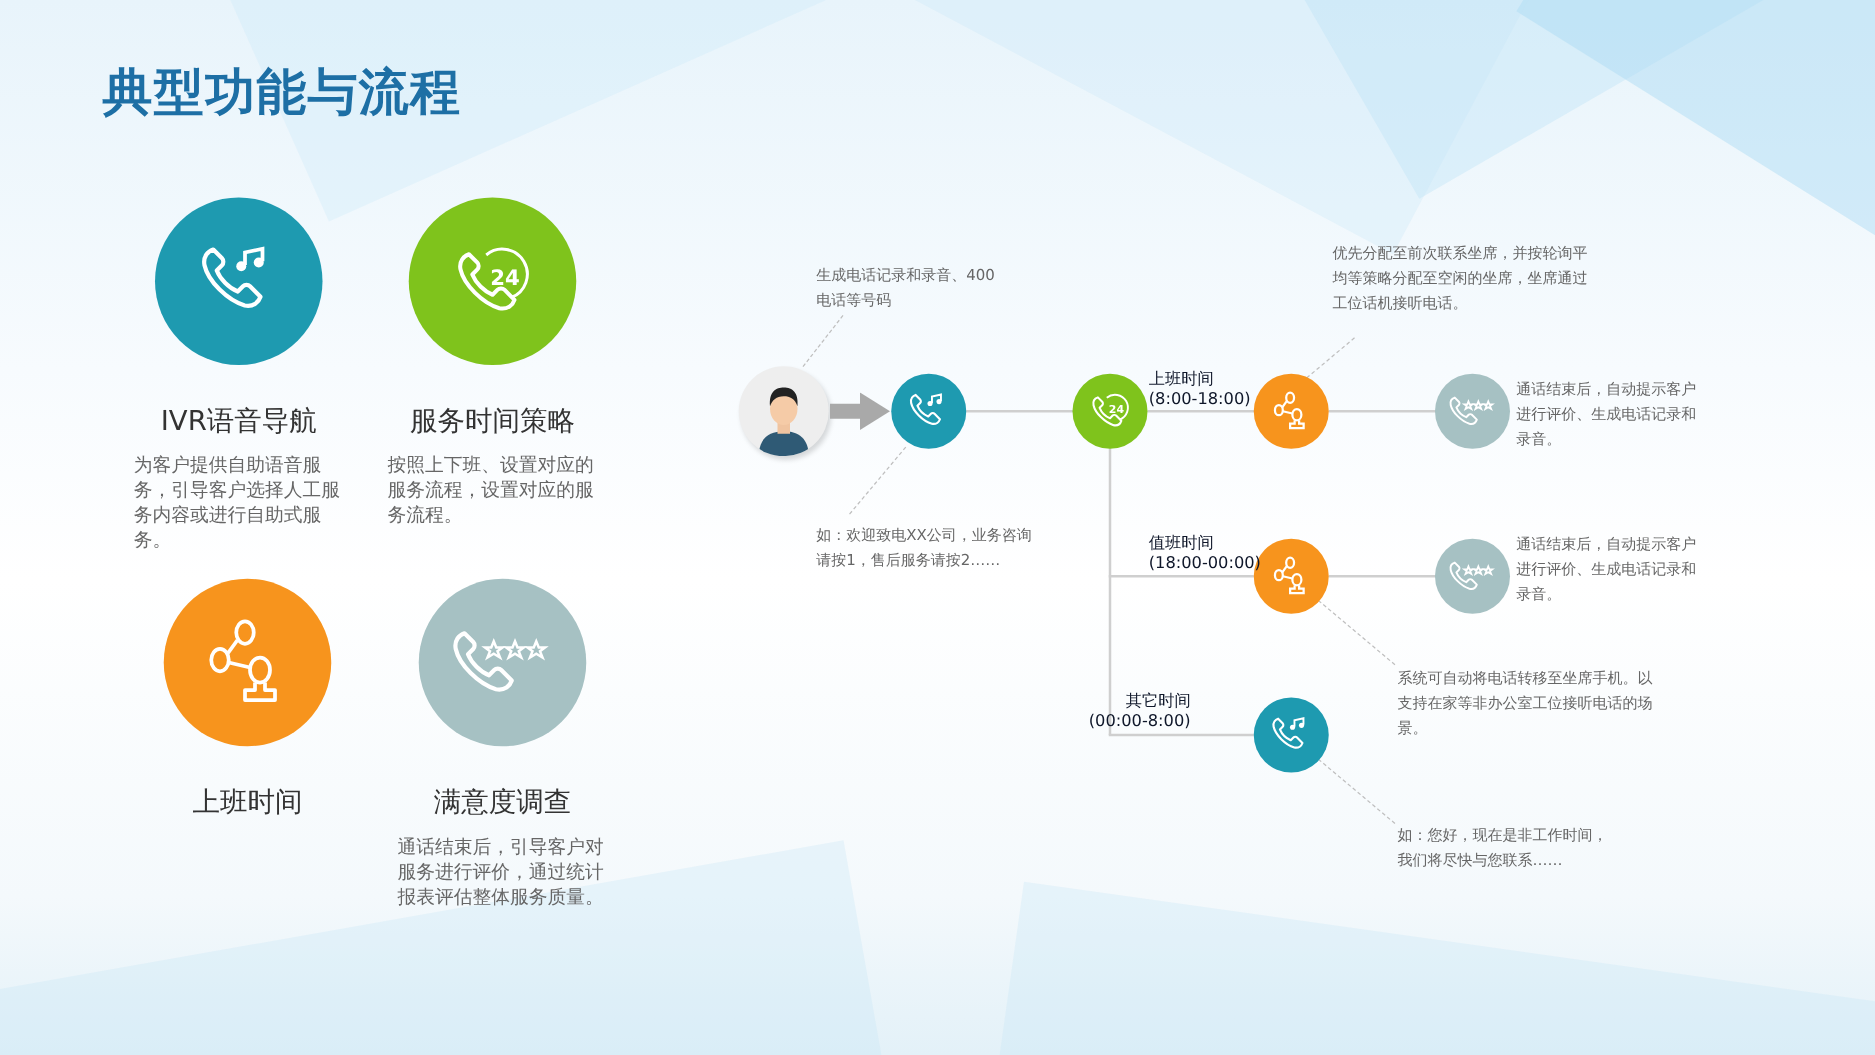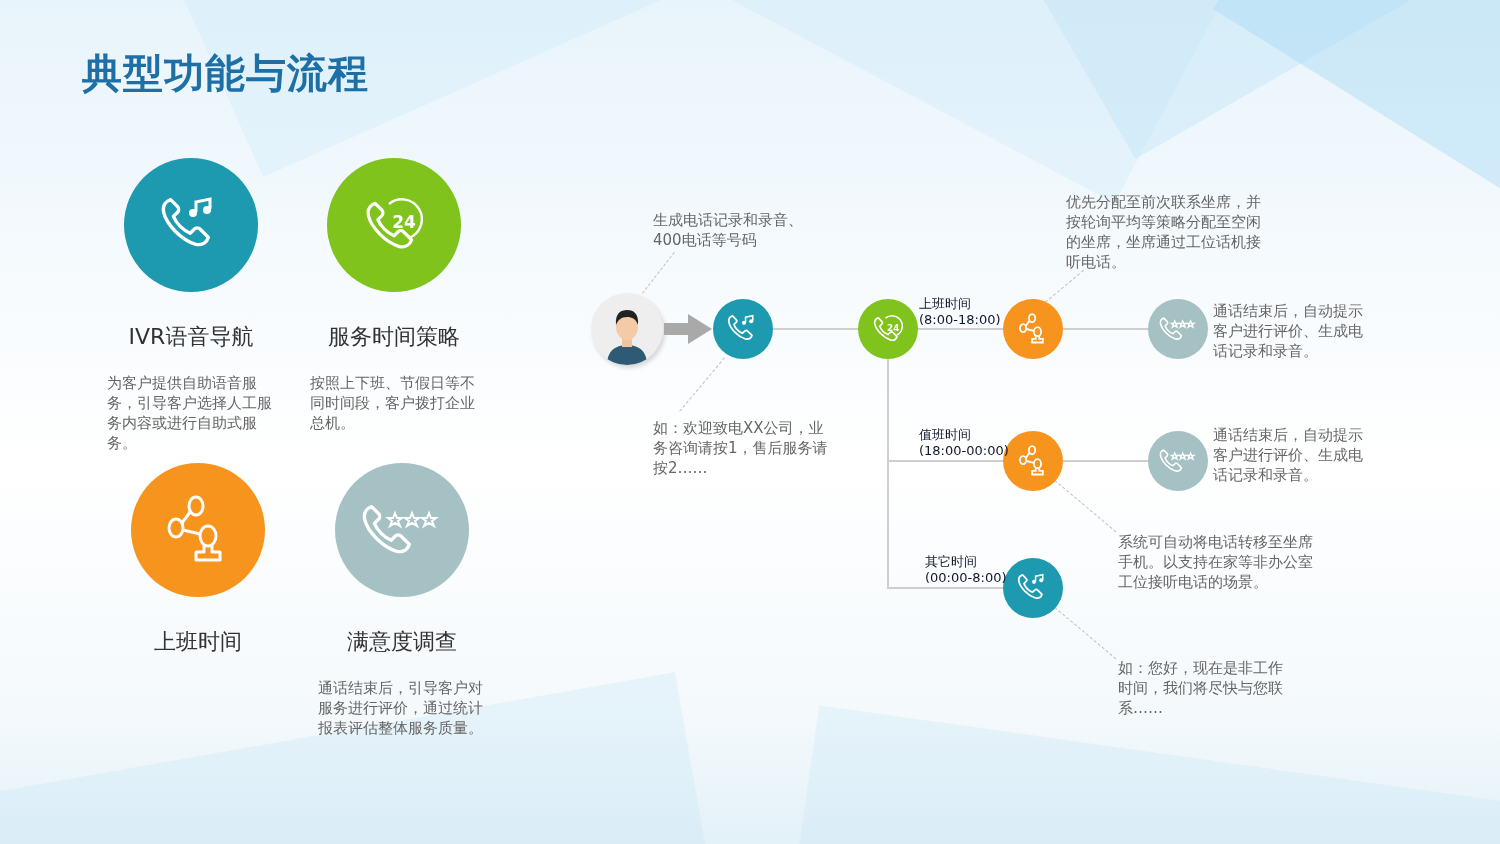--- a/index.html
+++ b/index.html
@@ -28,29 +28,29 @@
   
   .feature { position: absolute; width: 200px; text-align: center; }
   .feature .circle {
     width: 134px; height: 134px; border-radius: 50%;
     margin: 0 auto; display: flex; align-items: center; justify-content: center;
   }
   .feature .ftitle {
     margin-top: 30px; font-size: 22px; color: #333; white-space: nowrap;
   }
   .feature .fdesc {
-    margin-top: 21px; font-size: 15px; line-height: 20px; color: #666; text-align: left;
+    margin-top: 10px; font-size: 15px; line-height: 20px; color: #666; text-align: left;
     width: 168px; margin-left: auto; margin-right: auto;
   }
 
   
   .node { position: absolute; border-radius: 50%; display: flex; align-items: center; justify-content: center; }
   .line { position: absolute; background: #cfcfcf; }
   .dash { position: absolute; height: 0; border-top: 1px dashed #bfbfbf; transform-origin: 0 0; }
-  .note { position: absolute; font-size: 15px; line-height: 20px; color: #666; }
+  .note { position: absolute; font-size: 12px; line-height: 20px; color: #666; }
   .tlabel { position: absolute; font-size: 13px; line-height: 16px; color: #0f172a; }
   .avatar {
     position: absolute; left: 591px; top: 293px; width: 72px; height: 72px; border-radius: 50%;
     background: #eeeeee; box-shadow: 2px 3px 4px rgba(0,0,0,0.15); overflow: hidden;
   }
   .arrow { position: absolute; left: 664px; top: 314px; }
 </style>
 </head>
 <body>
 
@@ -86,21 +86,21 @@
 
 <div class="feature" style="left:294px; top:158px;">
   <div class="circle" style="background:#7fc31c;">
     <svg width="70" height="70" viewBox="0 0 70 70">
       <use href="#handset" x="4" y="8" width="54" height="54"></use>
       <path d="M30 14 A20 20 0 1 1 50 48" fill="none" stroke="#fff" stroke-width="2.4"></path>
       <text x="45" y="38" font-size="17" font-weight="bold" fill="#fff" text-anchor="middle" font-family="DejaVu Sans, sans-serif">24</text>
     </svg>
   </div>
   <div class="ftitle">服务时间策略</div>
-  <div class="fdesc">按照上下班、节假日等不同时间段，客户拨打企业总机。</div>
+  <div class="fdesc">按照上下班、设置对应的服务流程，设置对应的服务流程。</div>
 </div>
 
 <div class="feature" style="left:98px; top:463px;">
   <div class="circle" style="background:#f7941d;">
     <svg width="80" height="80" viewBox="0 0 80 80">
       <ellipse cx="18" cy="38" rx="7" ry="9" fill="none" stroke="#fff" stroke-width="3"></ellipse>
       <ellipse cx="38" cy="16" rx="7" ry="9" fill="none" stroke="#fff" stroke-width="3"></ellipse>
       <ellipse cx="50" cy="46" rx="8" ry="10" fill="none" stroke="#fff" stroke-width="3"></ellipse>
       <line x1="24" y1="33" x2="32" y2="22" stroke="#fff" stroke-width="3"></line>
       <line x1="25" y1="40" x2="42" y2="44" stroke="#fff" stroke-width="3"></line>
@@ -224,21 +224,21 @@
 </div>
 
 <div class="tlabel" style="left:919px; top:296px;">
   <div>上班时间</div>
   <div>(8:00-18:00)</div>
 </div>
 <div class="tlabel" style="left:919px; top:427px;">
   <div>值班时间</div>
   <div>(18:00-00:00)</div>
 </div>
-<div class="tlabel" style="left:925px; top:554px;">
+<div class="tlabel" style="left:871px; top:554px;text-align:right;">
   <div>其它时间</div>
   <div>(00:00-8:00)</div>
 </div>
 
 <div class="note" style="left:653px; top:210px; width:150px;">生成电话记录和录音、400电话等号码</div>
 <div class="note" style="left:653px; top:418px; width:180px;">如：欢迎致电XX公司，业务咨询请按1，售后服务请按2……</div>
 <div class="note" style="left:1066px; top:192px; width:205px;">优先分配至前次联系坐席，并按轮询平均等策略分配至空闲的坐席，坐席通过工位话机接听电话。</div>
 <div class="note" style="left:1213px; top:301px; width:155px;">通话结束后，自动提示客户进行评价、生成电话记录和录音。</div>
 <div class="note" style="left:1213px; top:425px; width:155px;">通话结束后，自动提示客户进行评价、生成电话记录和录音。</div>
 <div class="note" style="left:1118px; top:532px; width:205px;">系统可自动将电话转移至坐席手机。以支持在家等非办公室工位接听电话的场景。</div>

